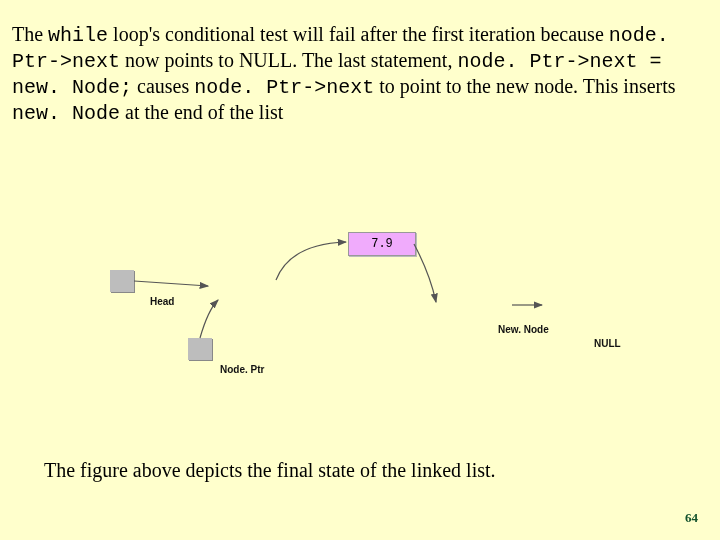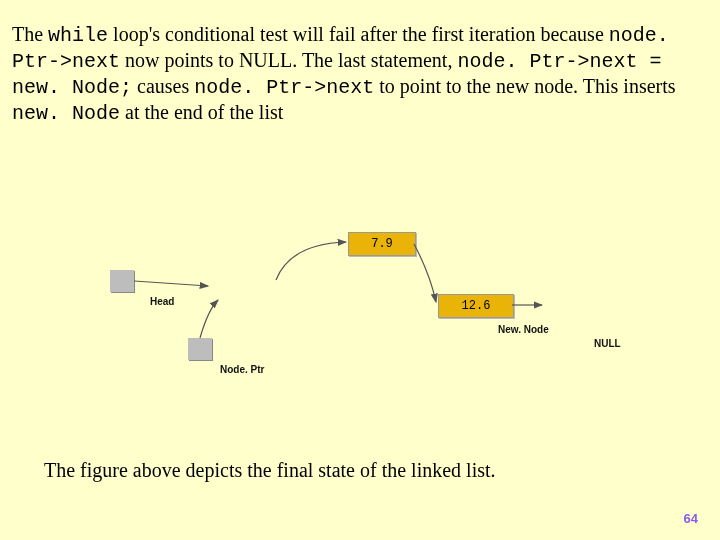--- a/index.html
+++ b/index.html
@@ -23,21 +23,21 @@
   }
   .diagram {
     position: absolute;
     left: 90px;
     top: 230px;
     width: 540px;
     height: 180px;
   }
   .box {
     position: absolute;
-    background: #eab308;
+    background: #f0abfc;
     border: 1px solid #999;
     font-family: "Courier New", monospace;
     font-size: 12px;
     display: flex;
     align-items: center;
     justify-content: center;
     box-shadow: 1px 1px 0 #bbb;
     text-align: right;
   }
   .ptrbox {
@@ -58,24 +58,24 @@
   .caption {
     position: absolute;
     left: 44px;
     bottom: 58px;
     font-size: 20px;
   }
   .pagenum {
     position: absolute;
     right: 22px;
     bottom: 14px;
-    font-family: Liberation Sans, sans-serif;
+    font-family: Liberation Serif, serif;
     font-size: 13px;
     font-weight: bold;
-    color: #8b5cf6;
+    color: #14532d;
   }
   svg.arrows {
     position: absolute;
     left: 0; top: 0;
     width: 540px;
     height: 180px;
     pointer-events: none;
   }
 </style>
 </head>
@@ -91,23 +91,20 @@
   <div class="lbl" style="left:12px; top:66px;">Head</div>
 
   <div class="ptrbox" style="left:98px; top:108px;"></div>
   <div class="lbl" style="left:82px; top:134px;">Node. Ptr</div>
 
 
   <div class="box" style="left:258px; top:2px; width:66px; height:22px;">
       <span>7.9</span>
     </div>
 
-  <div class="box" style="left:348px; top:64px; width:74px; height:22px;">
-      <span>12.6</span>
-    </div>
 
   <div class="lbl" style="left:456px; top:80px;margin-top:28px;">NULL</div>
   <div class="lbl" style="left:360px; top:94px;">New. Node</div>
 
   <svg class="arrows">
     <defs>
       <marker id="ah" markerWidth="8" markerHeight="8" refX="7" refY="3" orient="auto">
         <path d="M0,0 L8,3 L0,6 Z" fill="#555"></path>
       </marker>
     </defs>

